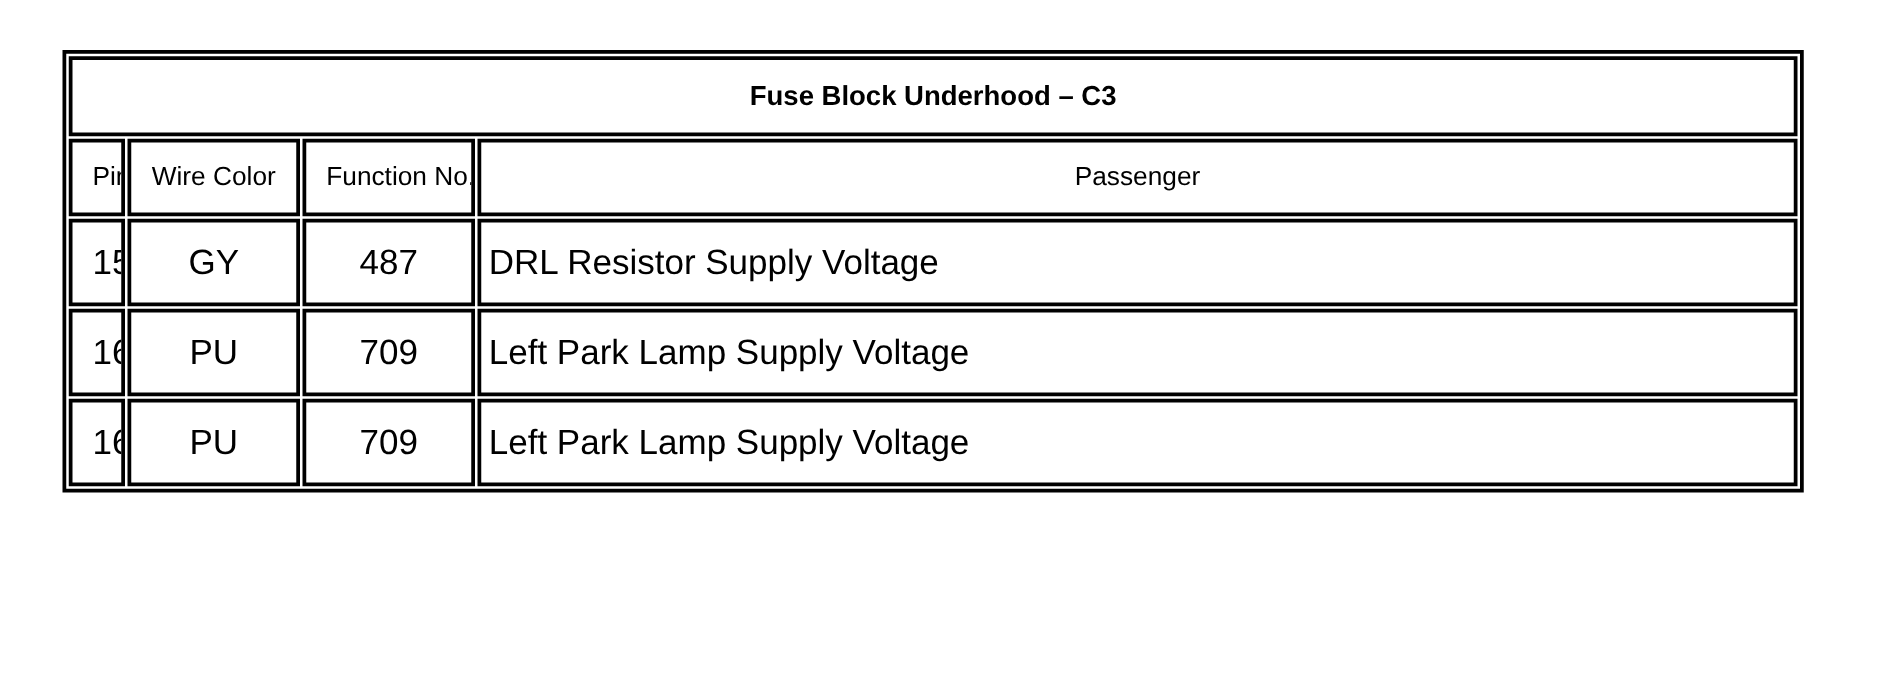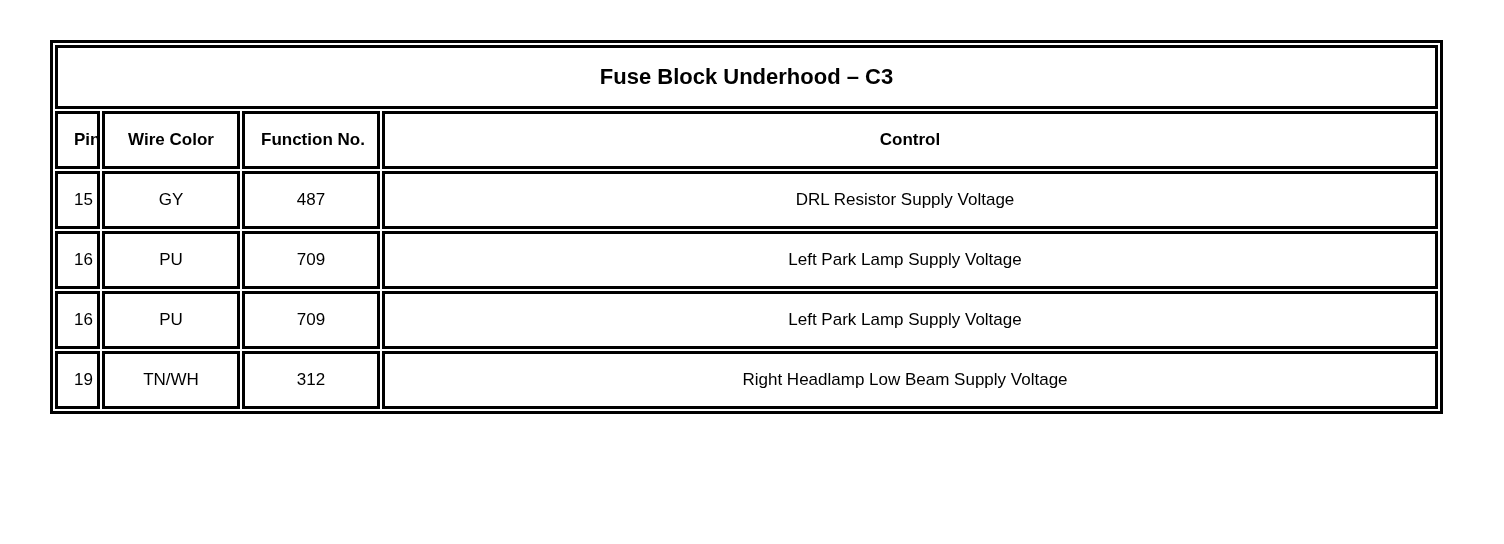--- a/index.html
+++ b/index.html
@@ -39,32 +39,32 @@
     vertical-align: middle;
   }
   th.title-cell {
     height: 41px;
     font-size: 22px;
     font-weight: bold;
     text-align: center;
   }
   tr.header-row th {
     height: 35px;
-    font-size: 17px;
-    font-weight: bold;
+    font-size: 21px;
+    font-weight: normal;
     text-align: center;
   }
   tbody td {
     height: 39px;
-    font-size: 17px;
+    font-size: 28px;
     font-weight: normal;
     text-align: center;
   }
   tbody td.fn-cell {
-    text-align: center;
+    text-align: left;
     padding-left: 6px;
   }
 </style>
 </head>
 <body>
 
 <div class="table-wrap">
   <table class="pin-table">
     <colgroup>
       <col style="width:45px">
@@ -73,21 +73,21 @@
       <col>
     </colgroup>
     <thead>
       <tr>
         <th class="title-cell" colspan="4">Fuse Block Underhood – C3</th>
       </tr>
       <tr class="header-row">
         <th>Pin</th>
         <th>Wire Color</th>
         <th>Function No.</th>
-        <th>Control</th>
+        <th>Passenger</th>
       </tr>
     </thead>
     <tbody>
       <tr>
         <td>15</td>
         <td>GY</td>
         <td>487</td>
         <td class="fn-cell">DRL Resistor Supply Voltage</td>
       </tr>
       <tr>
@@ -95,21 +95,15 @@
         <td>PU</td>
         <td>709</td>
         <td class="fn-cell">Left Park Lamp Supply Voltage</td>
       </tr>
       <tr>
         <td>16</td>
         <td>PU</td>
         <td>709</td>
         <td class="fn-cell">Left Park Lamp Supply Voltage</td>
       </tr>
-      <tr>
-        <td>19</td>
-        <td>TN/WH</td>
-        <td>312</td>
-        <td class="fn-cell">Right Headlamp Low Beam Supply Voltage</td>
-      </tr>
     </tbody>
   </table>
 </div>
 
 </body></html>

